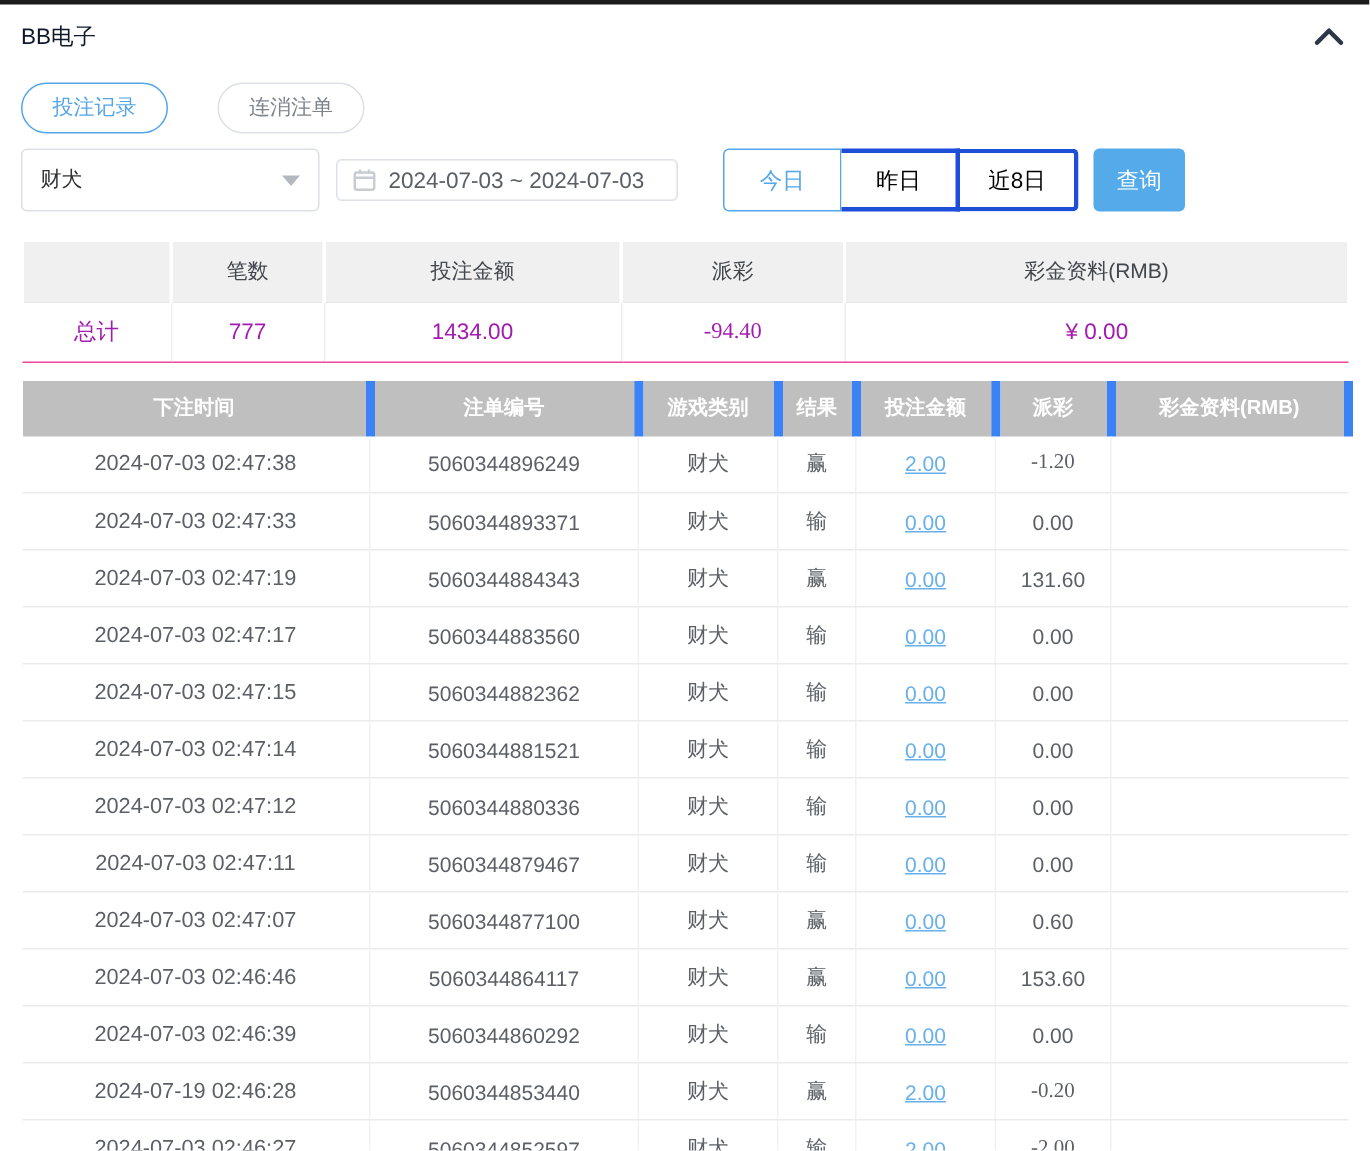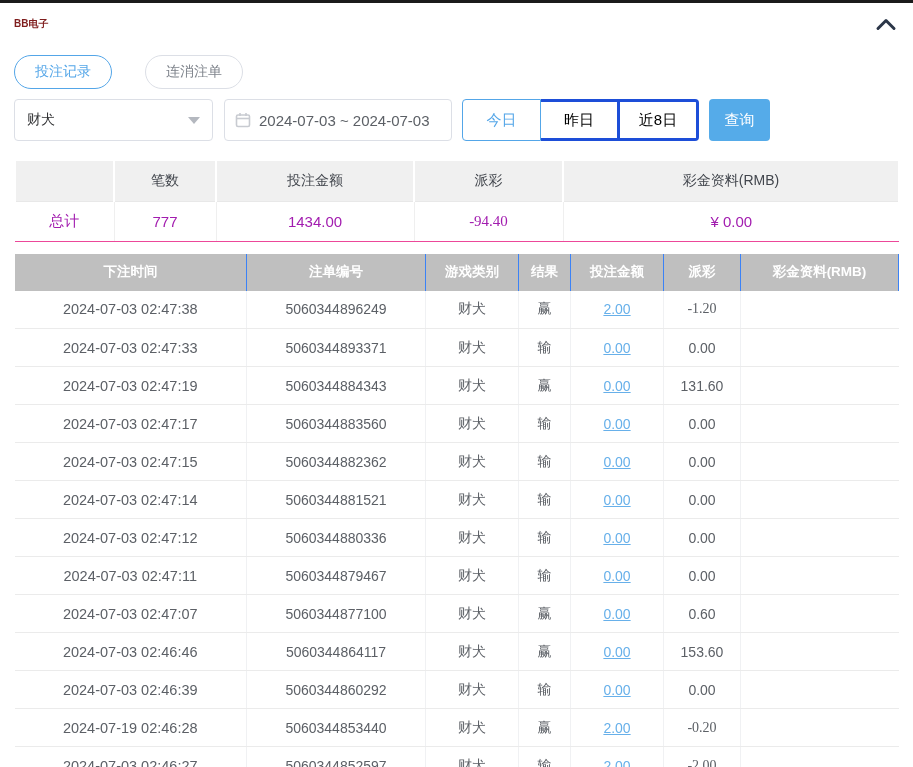--- a/index.html
+++ b/index.html
@@ -10,21 +10,21 @@
     color: #5c6066;
   }
   .topbar { height: 3px; background: #1b1b1b; width: 100%; }
   .container { padding: 0 14px; }
 
   
   .panel-header {
     display: flex; justify-content: space-between; align-items: center;
     margin-top: 9px; height: 24px;
   }
-  .panel-title { font-size: 10px; font-weight: bold; color: #7f1d1d; }
+  .panel-title { font-size: 15px; font-weight: normal; color: #0f172a; }
   .chevron-btn { cursor: pointer; display: flex; align-items: center; padding-right: 2px; }
 
   
   .tabs { margin-top: 19px; display: flex; gap: 33px; }
   .tab-pill {
     height: 34px; padding: 0 20px; border-radius: 17px;
     display: inline-flex; align-items: center; justify-content: center;
     font-size: 14px; background: #fff; cursor: pointer;
     border: 1px solid var(--border-input);
     color: #7e838b;
@@ -39,34 +39,34 @@
     width: 199px; height: 42px; border: 1px solid var(--border-input);
     border-radius: 4px; display: flex; align-items: center;
     padding: 0 12px; font-size: 14px; color: #303133; cursor: pointer;
     justify-content: space-between; background: #fff;
   }
   .caret-down {
     width: 0; height: 0; border-left: 6px solid transparent;
     border-right: 6px solid transparent; border-top: 7px solid #b4b8bf;
   }
   .date-box {
-    margin-left: 11px; width: 228px; height: 42px;
+    margin-left: 11px; width: 228px; height: 28px;
     border: 1px solid var(--border-input); border-radius: 4px;
     display: flex; align-items: center; padding: 0 10px;
     font-size: 15px; color: #5c6066; background: #fff; cursor: pointer;
   }
   .date-box .cal { margin-right: 8px; display: flex; align-items: center; }
   .btn-group { margin-left: 10px; display: flex; }
   .btn-group .gbtn {
     height: 42px; width: 79px; background: #fff; cursor: pointer;
     border: 3px solid #1d4ed8; font-size: 15px; color: #000000;
     display: inline-flex; align-items: center; justify-content: center;
   }
   .btn-group .gbtn + .gbtn { border-left: none; }
-  .btn-group .gbtn:first-child { border-radius: 4px 0 0 4px; }
+  .btn-group .gbtn:first-child { border-radius: 4px 0 0 4px; margin-left: 20px; }
   .btn-group .gbtn:last-child { border-radius: 0 4px 4px 0; }
   .btn-group .gbtn.active { border: 1px solid var(--accent); color: var(--accent); }
   .query-btn {
     margin-left: 10px; height: 42px; width: 61px; border: none;
     background: var(--accent-btn); color: #fff; font-size: 15px;
     border-radius: 4px; cursor: pointer;
     font-family: "Liberation Sans", "DejaVu Sans", sans-serif;
   }
 
   
@@ -82,21 +82,21 @@
   .summary-table td {
     height: 40px; color: #a21caf; font-size: 15px;
     border-bottom: 1px solid #ec4899; border-right: 1px solid #efefef;
   }
   .summary-table td:last-child { border-right: none; }
 
   .bet-table { margin-top: 12px; font-size: 14px; }
   .bet-table th {
     background: var(--table-header-bg); color: #ffffff; height: 37px;
     font-weight: bold; font-size: 13.5px;
-    border-left: 1px solid #fff; border-right: 1px solid #3b82f6;
+    border-left: 1px solid #fff; border-right: 6px solid #3b82f6;
   }
   .bet-table td {
     height: 38px; border-bottom: 1px solid #ebebeb;
     border-right: 1px solid #f0f1f3; color: #5c6066;
   }
   .bet-table tr td:last-child { border-right: none; }
   .bet-table td.c-time { font-size: 14.5px; }
   a.amount-link { color: var(--link); text-decoration: underline; cursor: pointer; }
   .neg { color: var(--red); font-family: Liberation Serif, serif; }
 </style>

